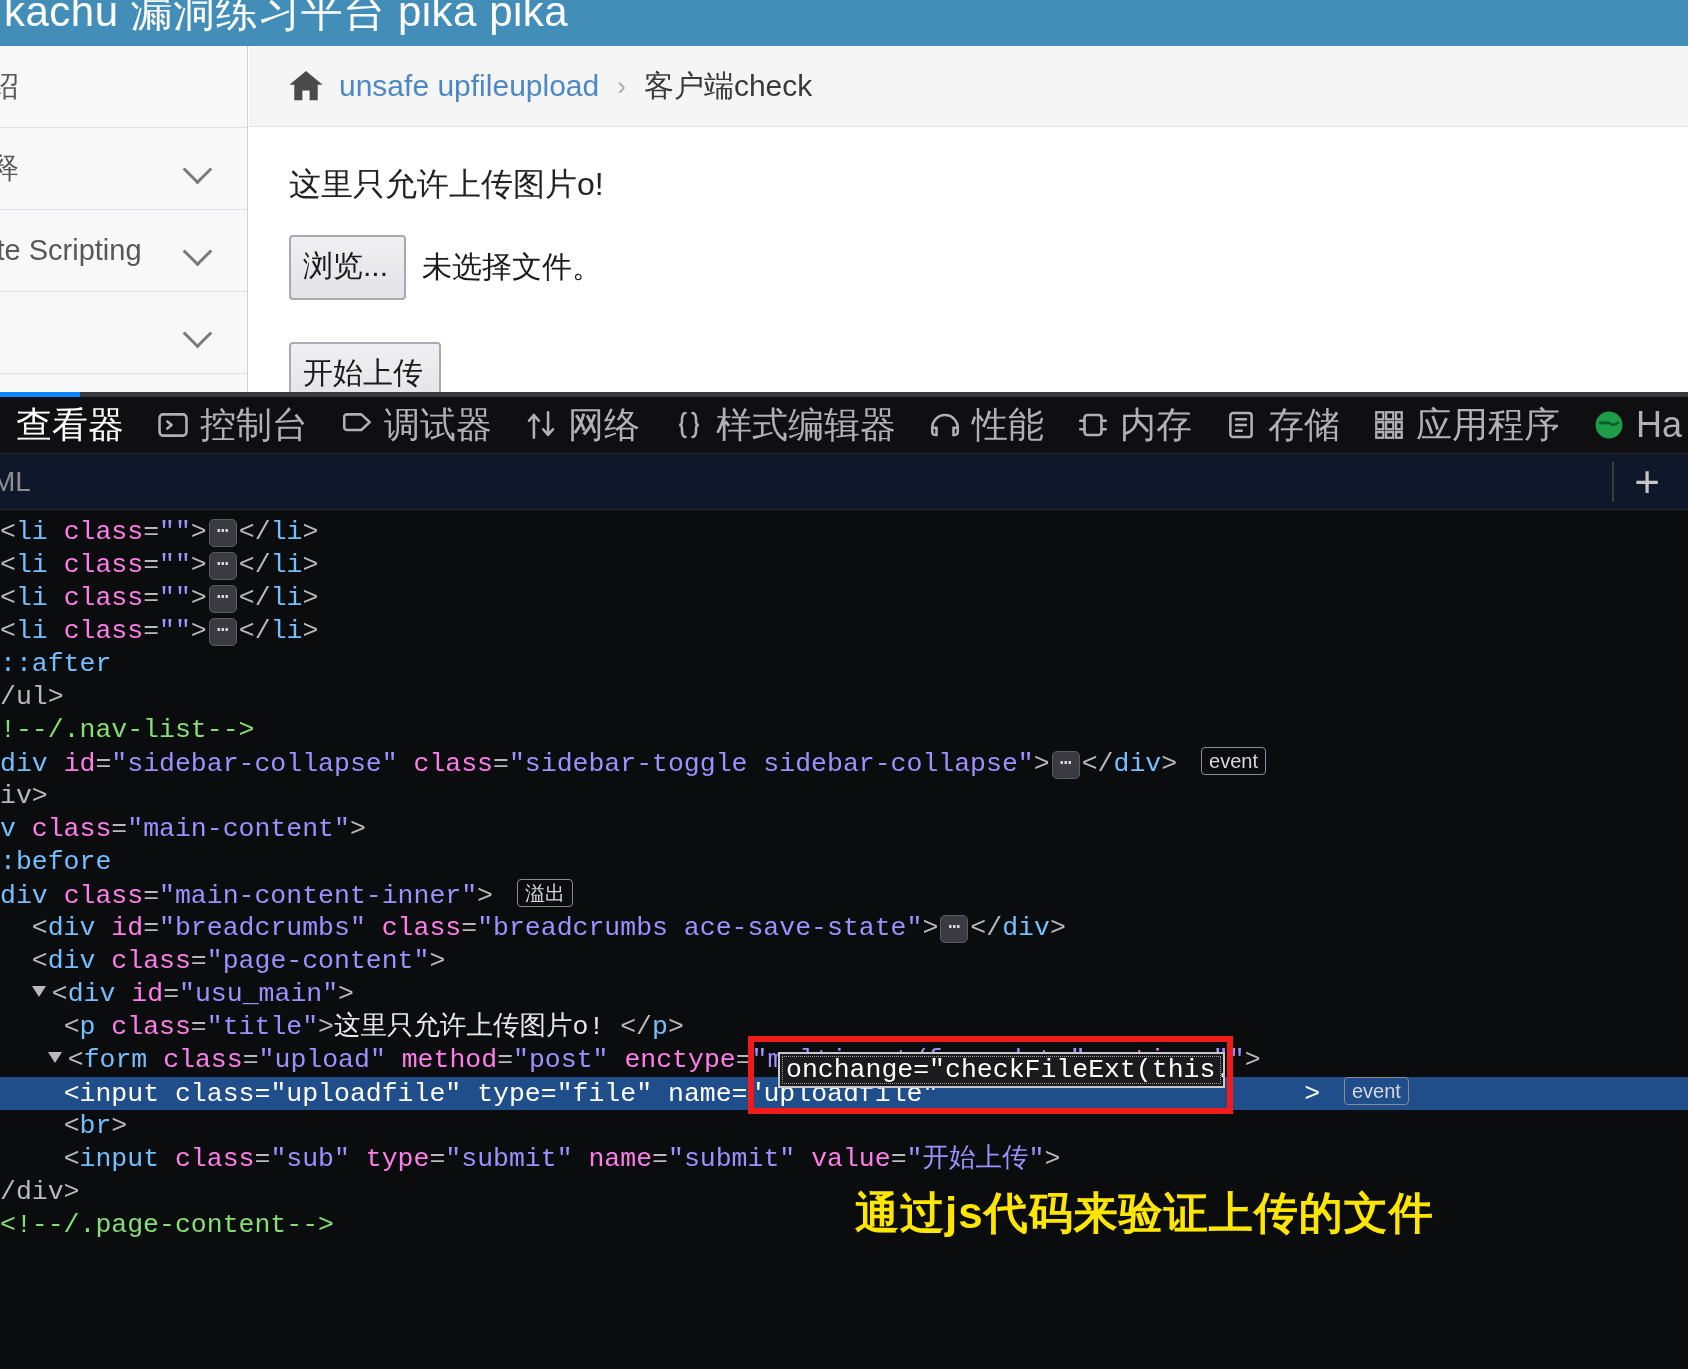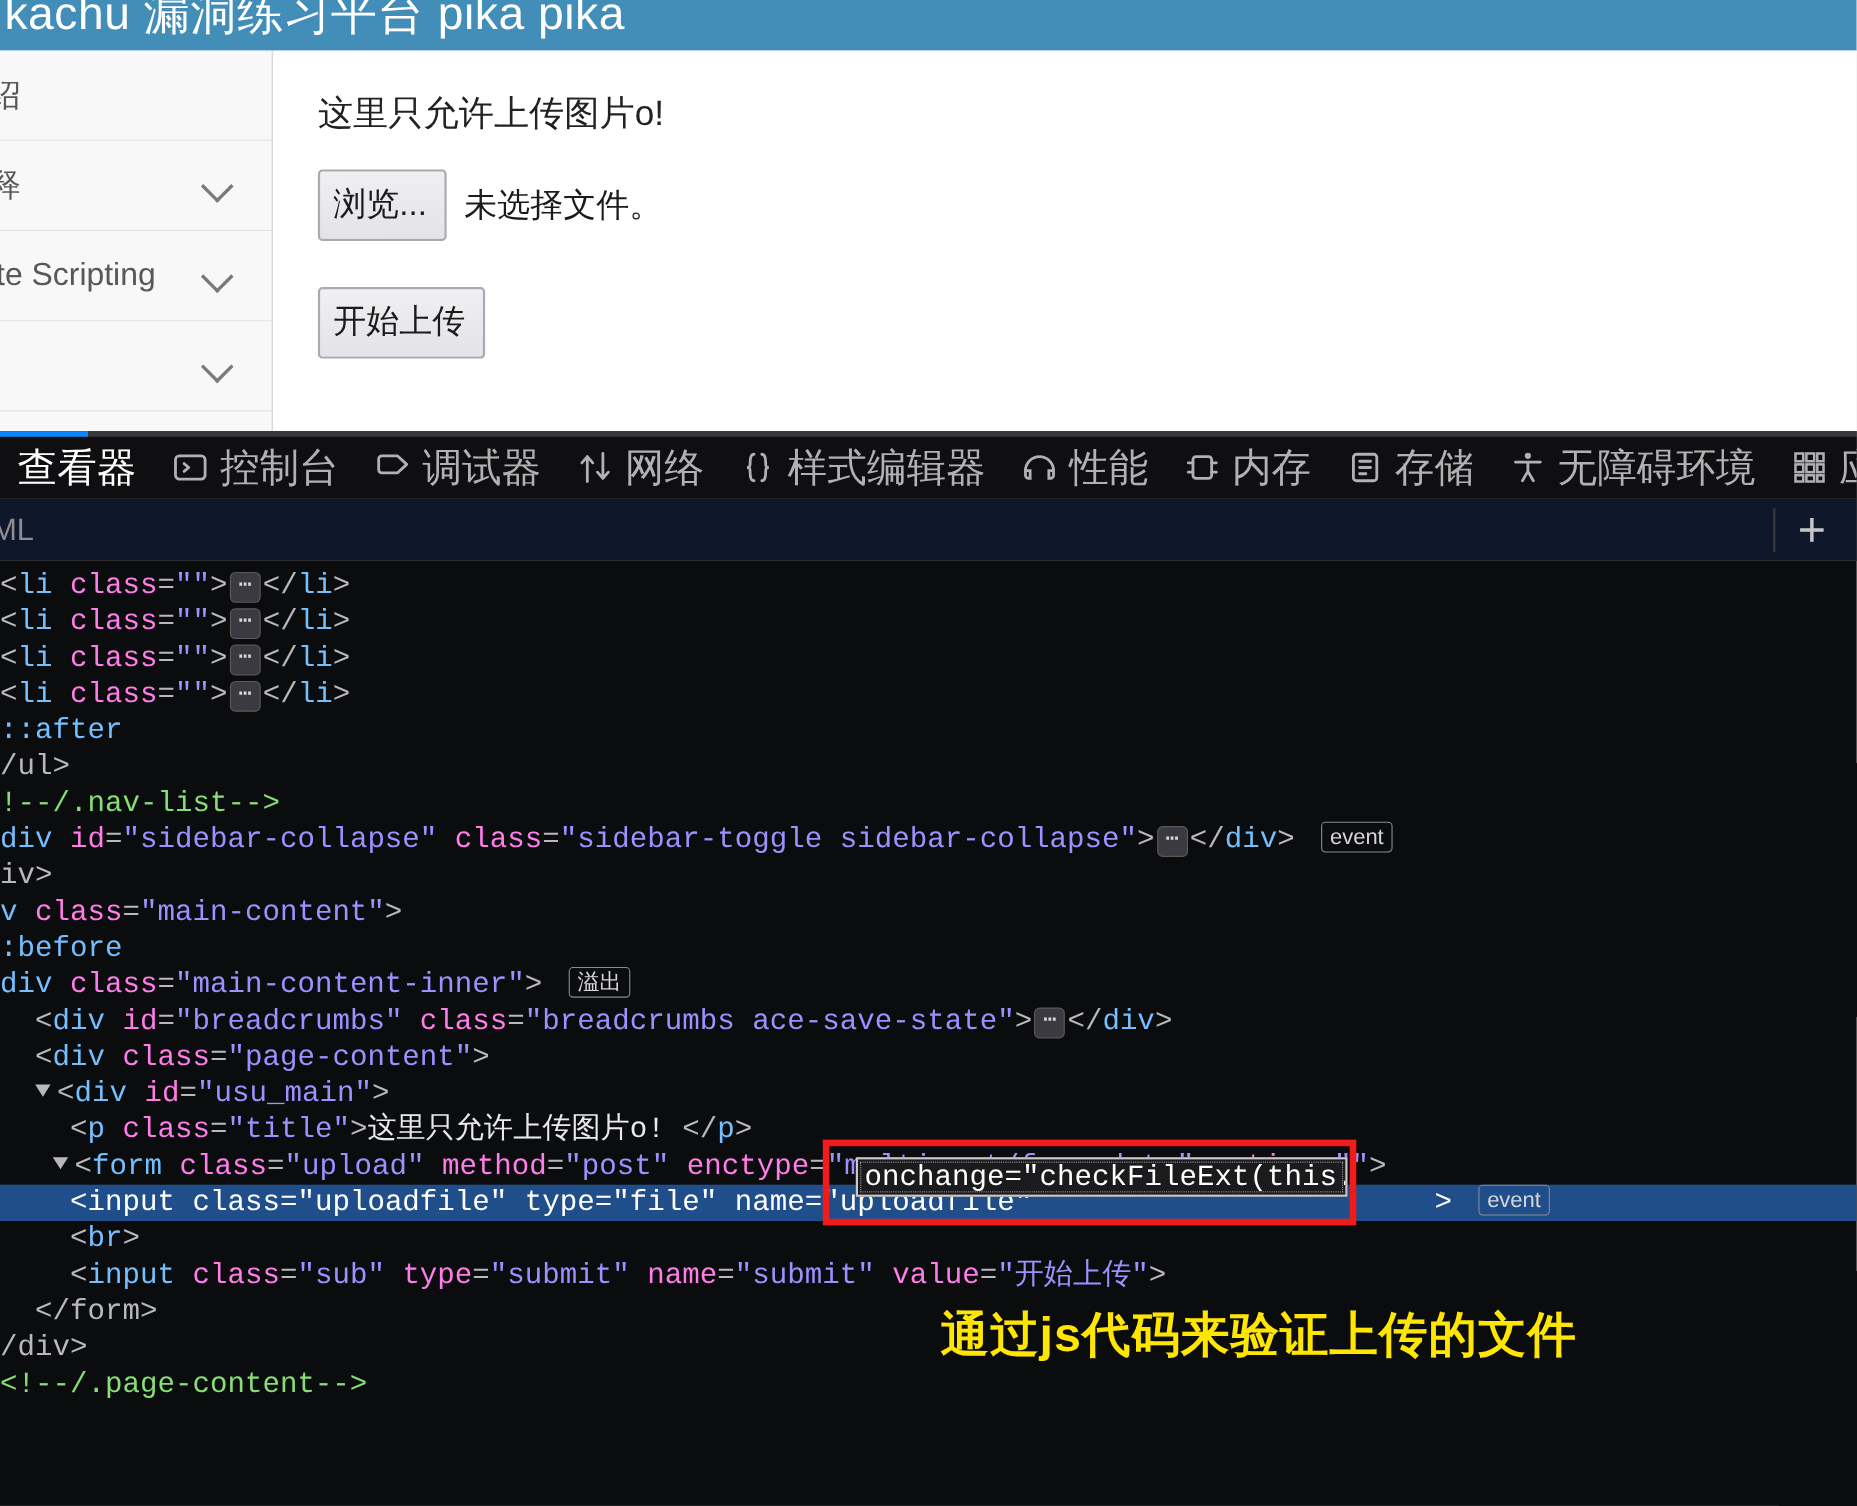--- a/index.html
+++ b/index.html
@@ -163,20 +163,28 @@
       <span class="side-label">ite Scripting</span>
       <span class="chev"></span>
     </div>
     <div class="side-row">
       <span class="side-label"></span>
       <span class="chev"></span>
     </div>
   </div>
 
   <div id="content-area">
+    <div id="breadcrumbs">
+      <svg class="home-icon" viewBox="0 0 24 24">
+        <path fill="#4a4a4a" d="M12 2.6 1.5 11.2h3.1V21h5.1v-6.2h4.6V21h5.1v-9.8h3.1z"></path>
+      </svg>
+      <span class="crumb-link">unsafe upfileupload</span>
+      <span class="crumb-sep">›</span>
+      <span class="crumb-cur">客户端check</span>
+    </div>
 
     <div id="page-content">
       <p class="title-p">这里只允许上传图片o!</p>
       <div class="file-row">
         <button class="btn-browse">浏览...</button>
         <span class="no-file">未选择文件。</span>
       </div>
       <button class="btn-submit">开始上传</button>
     </div>
   </div>
@@ -242,27 +250,20 @@
     </div>
 
     <div class="dt-tab">
       <svg class="ticon" viewBox="0 0 24 24">
         <rect x="4.5" y="3.5" width="15" height="17" rx="2" fill="none" stroke="#b1b1b3" stroke-width="1.8"></rect>
         <path d="M8.5 8h7M8.5 12h7M8.5 16h4" stroke="#b1b1b3" stroke-width="1.8" stroke-linecap="round"></path>
       </svg>
       <span>存储</span>
     </div>
 
-    <div class="dt-tab">
-      <svg class="ticon" viewBox="0 0 24 24">
-        <circle cx="12" cy="4.5" r="2" fill="#b1b1b3"></circle>
-        <path d="M4 8.5h16M12 8.5v6m0 0l-3.5 6m3.5-6l3.5 6" stroke="#b1b1b3" stroke-width="1.8" stroke-linecap="round"></path>
-      </svg>
-      <span>无障碍环境</span>
-    </div>
 
     <div class="dt-tab">
       <svg class="ticon" viewBox="0 0 24 24">
         <g fill="none" stroke="#b1b1b3" stroke-width="1.6">
           <rect x="3" y="3" width="5" height="5"></rect>
             <rect x="10" y="3" width="5" height="5"></rect>
             <rect x="17" y="3" width="4" height="5"></rect>
           <rect x="3" y="10" width="5" height="5"></rect>
             <rect x="10" y="10" width="5" height="5"></rect>
             <rect x="17" y="10" width="4" height="5"></rect>
@@ -326,21 +327,20 @@
     <div class="mrow">    <span class="punc">&lt;</span><span class="tag">p</span> <span class="attr">class</span><span class="punc">=</span><span class="val">"title"</span><span class="punc">&gt;</span><span class="txt">这里只允许上传图片o!</span><span class="punc"> &lt;/</span><span class="tag">p</span><span class="punc">&gt;</span></div>
 
     <div class="mrow">   <span class="twisty open"></span><span class="punc">&lt;</span><span class="tag">form</span> <span class="attr">class</span><span class="punc">=</span><span class="val">"upload"</span> <span class="attr">method</span><span class="punc">=</span><span class="val">"post"</span> <span class="attr">enctype</span><span class="punc">=</span><span class="val">"multipart/form-data"</span> <span class="attr">action</span><span class="punc">=</span><span class="val">""</span><span class="punc">&gt;</span></div>
 
     <div class="mrow sel">    <span class="punc">&lt;</span><span class="tag">input</span> <span class="attr">class</span><span class="punc">=</span><span class="val">"uploadfile"</span> <span class="attr">type</span><span class="punc">=</span><span class="val">"file"</span> <span class="attr">name</span><span class="punc">=</span><span class="val">"uploadfile"</span>                       <span class="punc">&gt;</span> <span class="badge">event</span></div>
 
     <div class="mrow">    <span class="punc">&lt;</span><span class="tag">br</span><span class="punc">&gt;</span></div>
 
     <div class="mrow">    <span class="punc">&lt;</span><span class="tag">input</span> <span class="attr">class</span><span class="punc">=</span><span class="val">"sub"</span> <span class="attr">type</span><span class="punc">=</span><span class="val">"submit"</span> <span class="attr">name</span><span class="punc">=</span><span class="val">"submit"</span> <span class="attr">value</span><span class="punc">=</span><span class="val">"开始上传"</span><span class="punc">&gt;</span></div>
 
-    <div class="mrow"><span class="punc">  &lt;/form&gt;</span></div>
 
 
     <div class="mrow"><span class="punc">/div&gt;</span></div>
 
     <div class="mrow"><span class="cmt">&lt;!--/.page-content--&gt;</span></div>
 
   </div>
 </div>
 
 <div id="attr-edit">onchange="checkFileExt(this.value)"</div>

